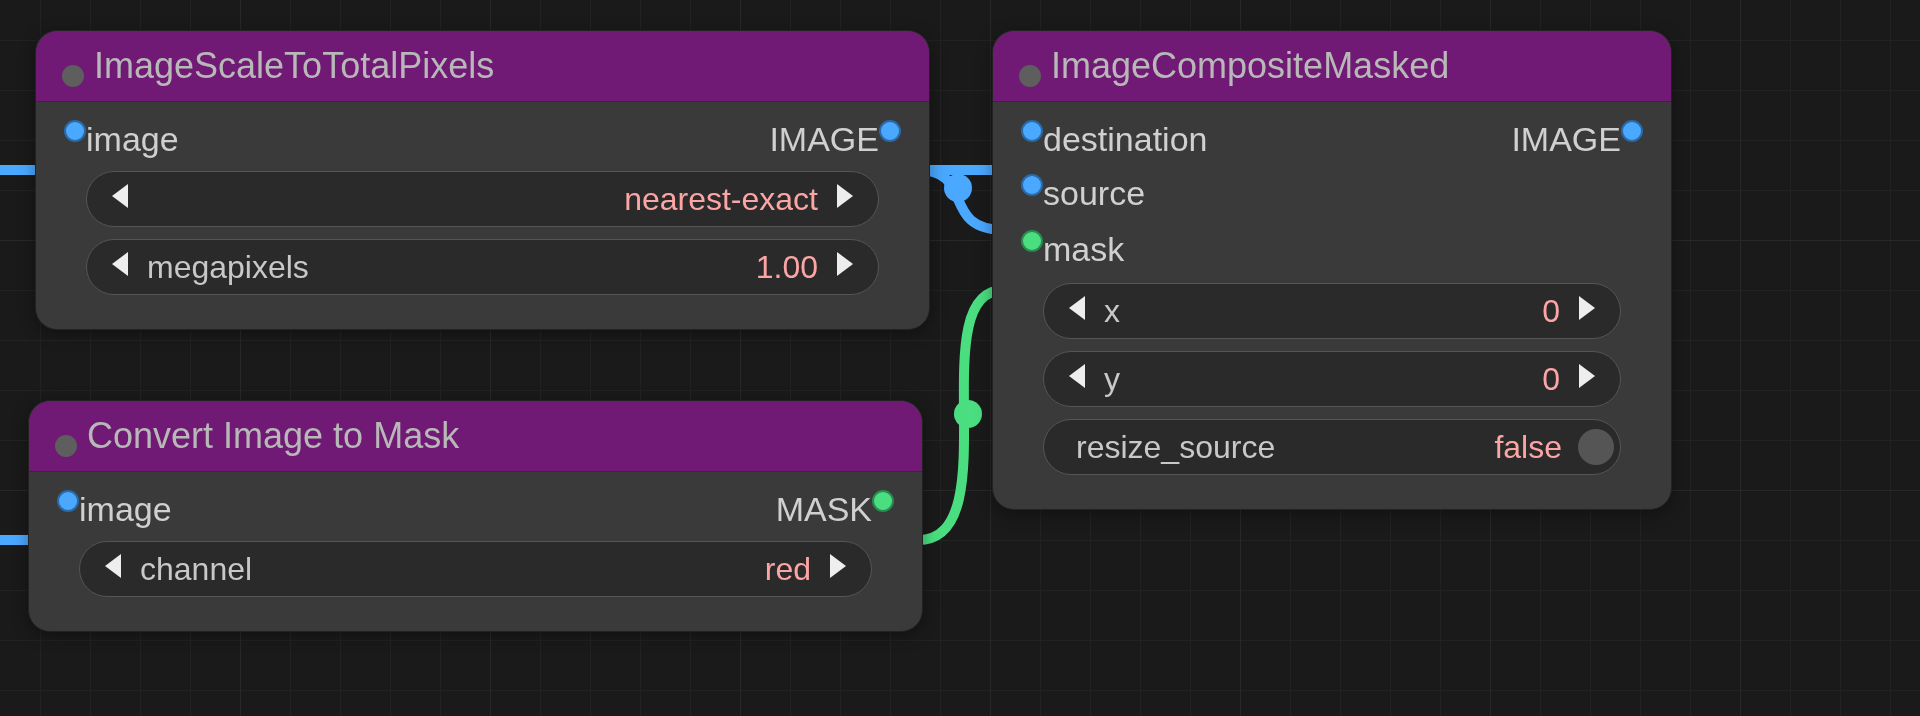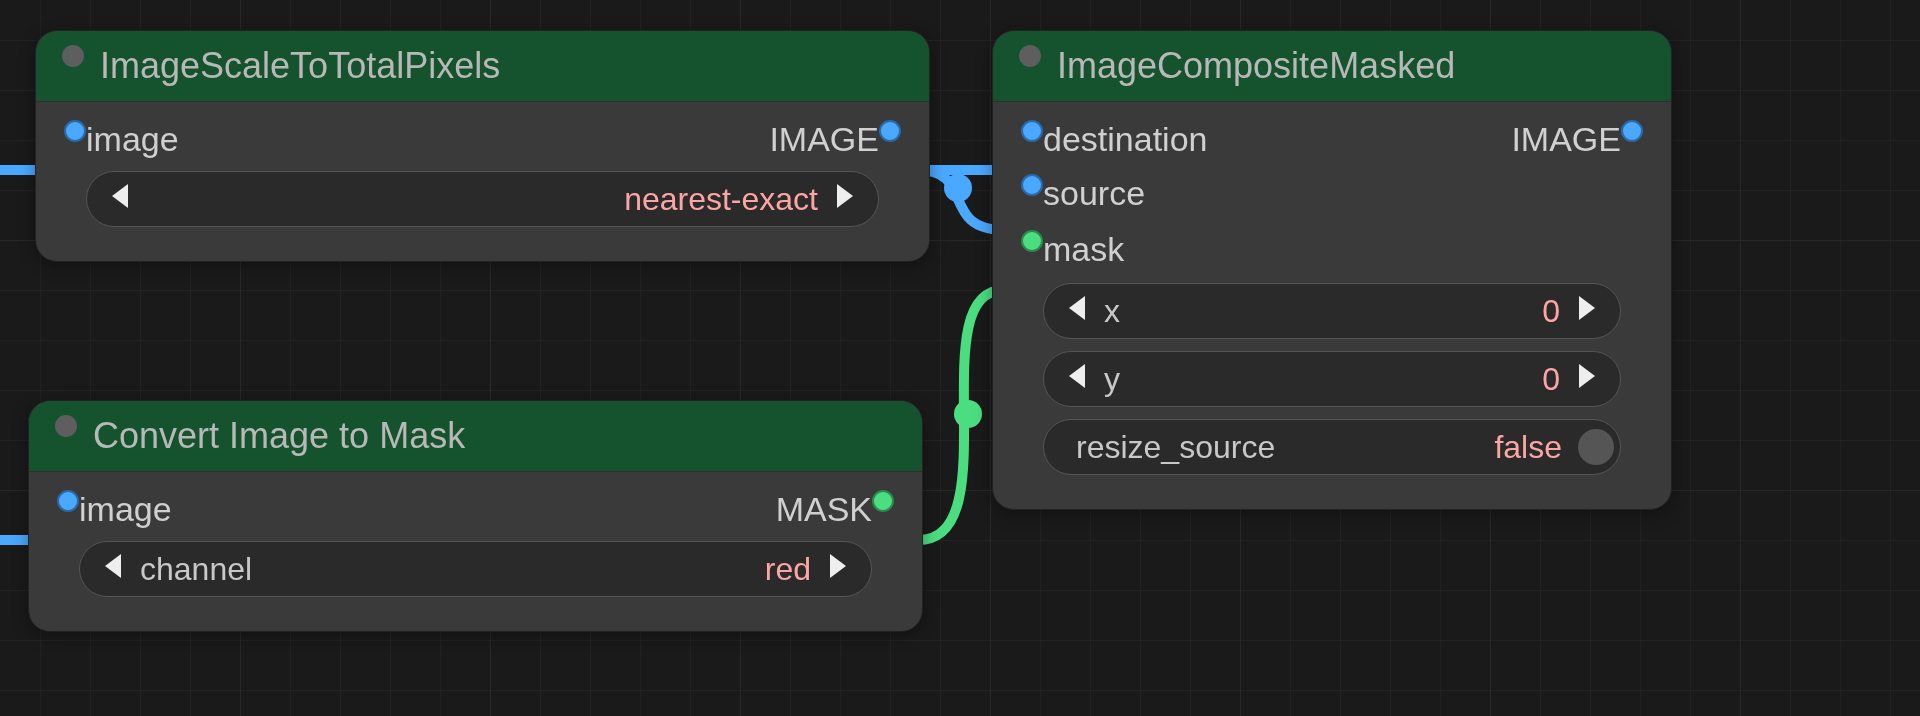--- a/index.html
+++ b/index.html
@@ -34,24 +34,24 @@
   }
   .node {
     position: absolute;
     background: #3a3a3a;
     border: 1px solid #222;
     border-radius: 22px;
     box-shadow: 0 4px 16px rgba(0,0,0,0.35);
   }
   .node-header {
     display: flex;
-    align-items: flex-start;
-    gap: 16px;
+    align-items: flex-end;
+    gap: 10px;
     padding: 14px 26px 14px 26px;
-    background: #14532d;
+    background: #701a75;
     border-radius: 22px 22px 0 0;
     border-bottom: 1px solid #2e2e2e;
   }
   .header-dot {
     width: 22px; height: 22px;
     border-radius: 50%;
     background: #5e5e5e;
     flex: none;
   }
   .header-title {
@@ -167,20 +167,26 @@
       <div class="io-right">
         <div class="io-label-out">IMAGE</div>
         <div class="port port-image"></div>
       </div>
     </div>
     <div class="widget">
       <span class="arrow tri-left"></span>
       <span class="w-value">nearest-exact</span>
       <span class="arrow tri-right"></span>
     </div>
+    <div class="widget">
+      <span class="arrow tri-left"></span>
+      <span class="w-label">megapixels</span>
+      <span class="w-value">1.00</span>
+      <span class="arrow tri-right"></span>
+    </div>
   </div>
 </div>
 
 <div class="node" style="left:28px; top:400px; width:895px;">
   <div class="node-header">
     <div class="header-dot"></div>
     <div class="header-title">Convert Image to Mask</div>
   </div>
   <div class="node-body">
     <div class="io-row">

